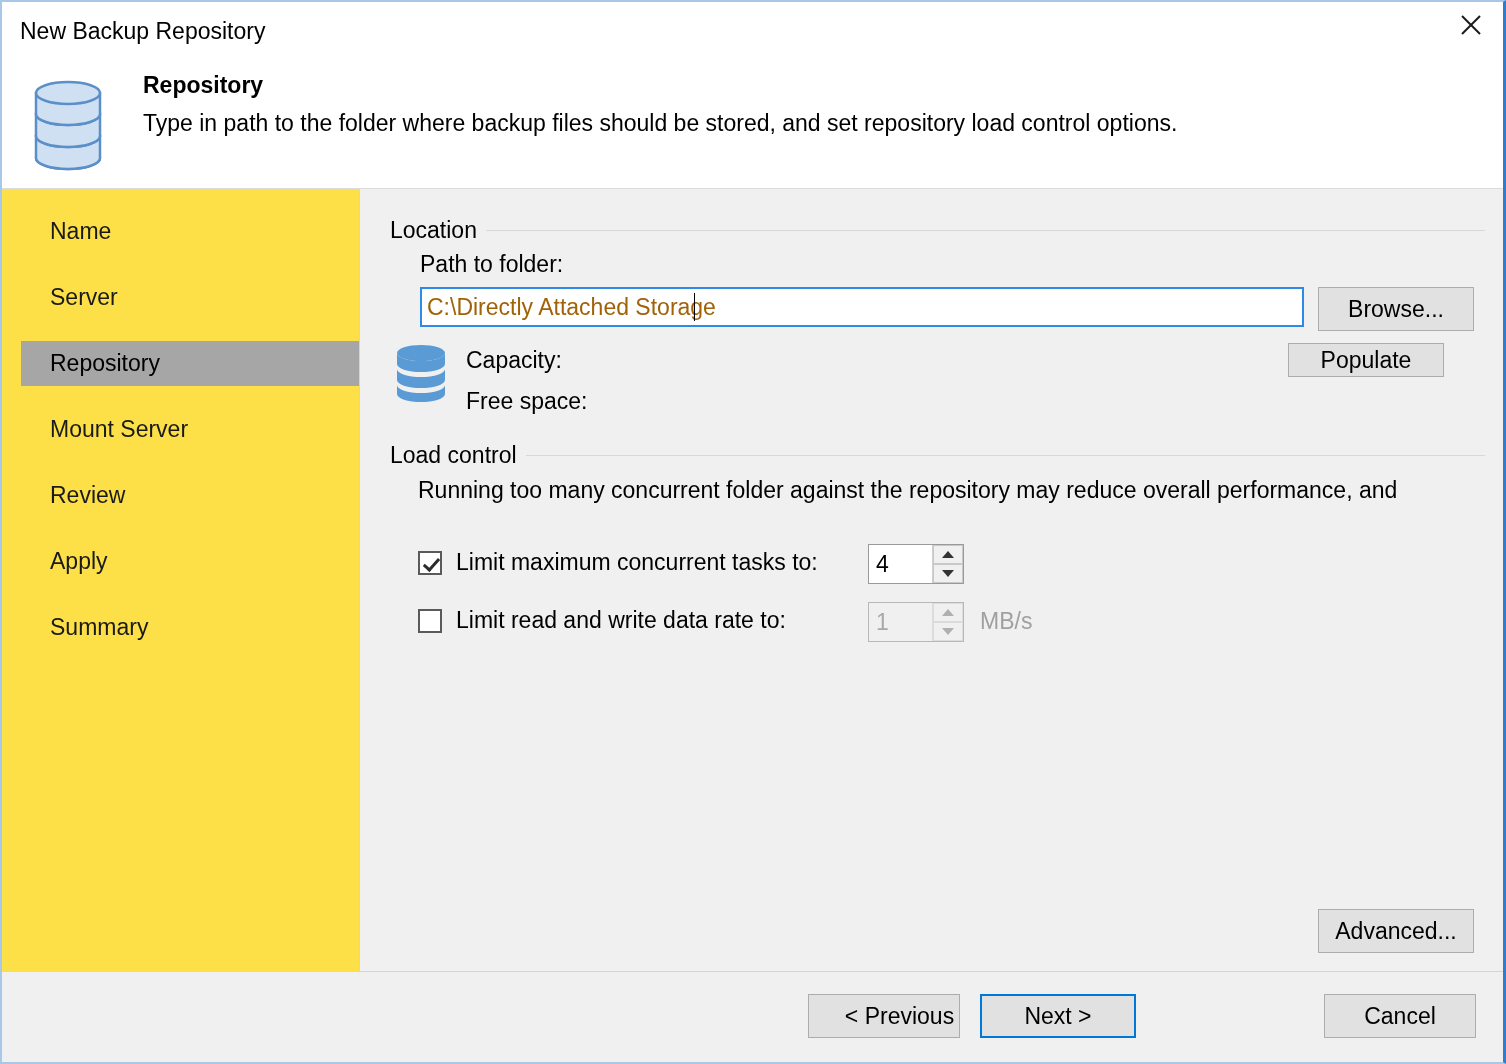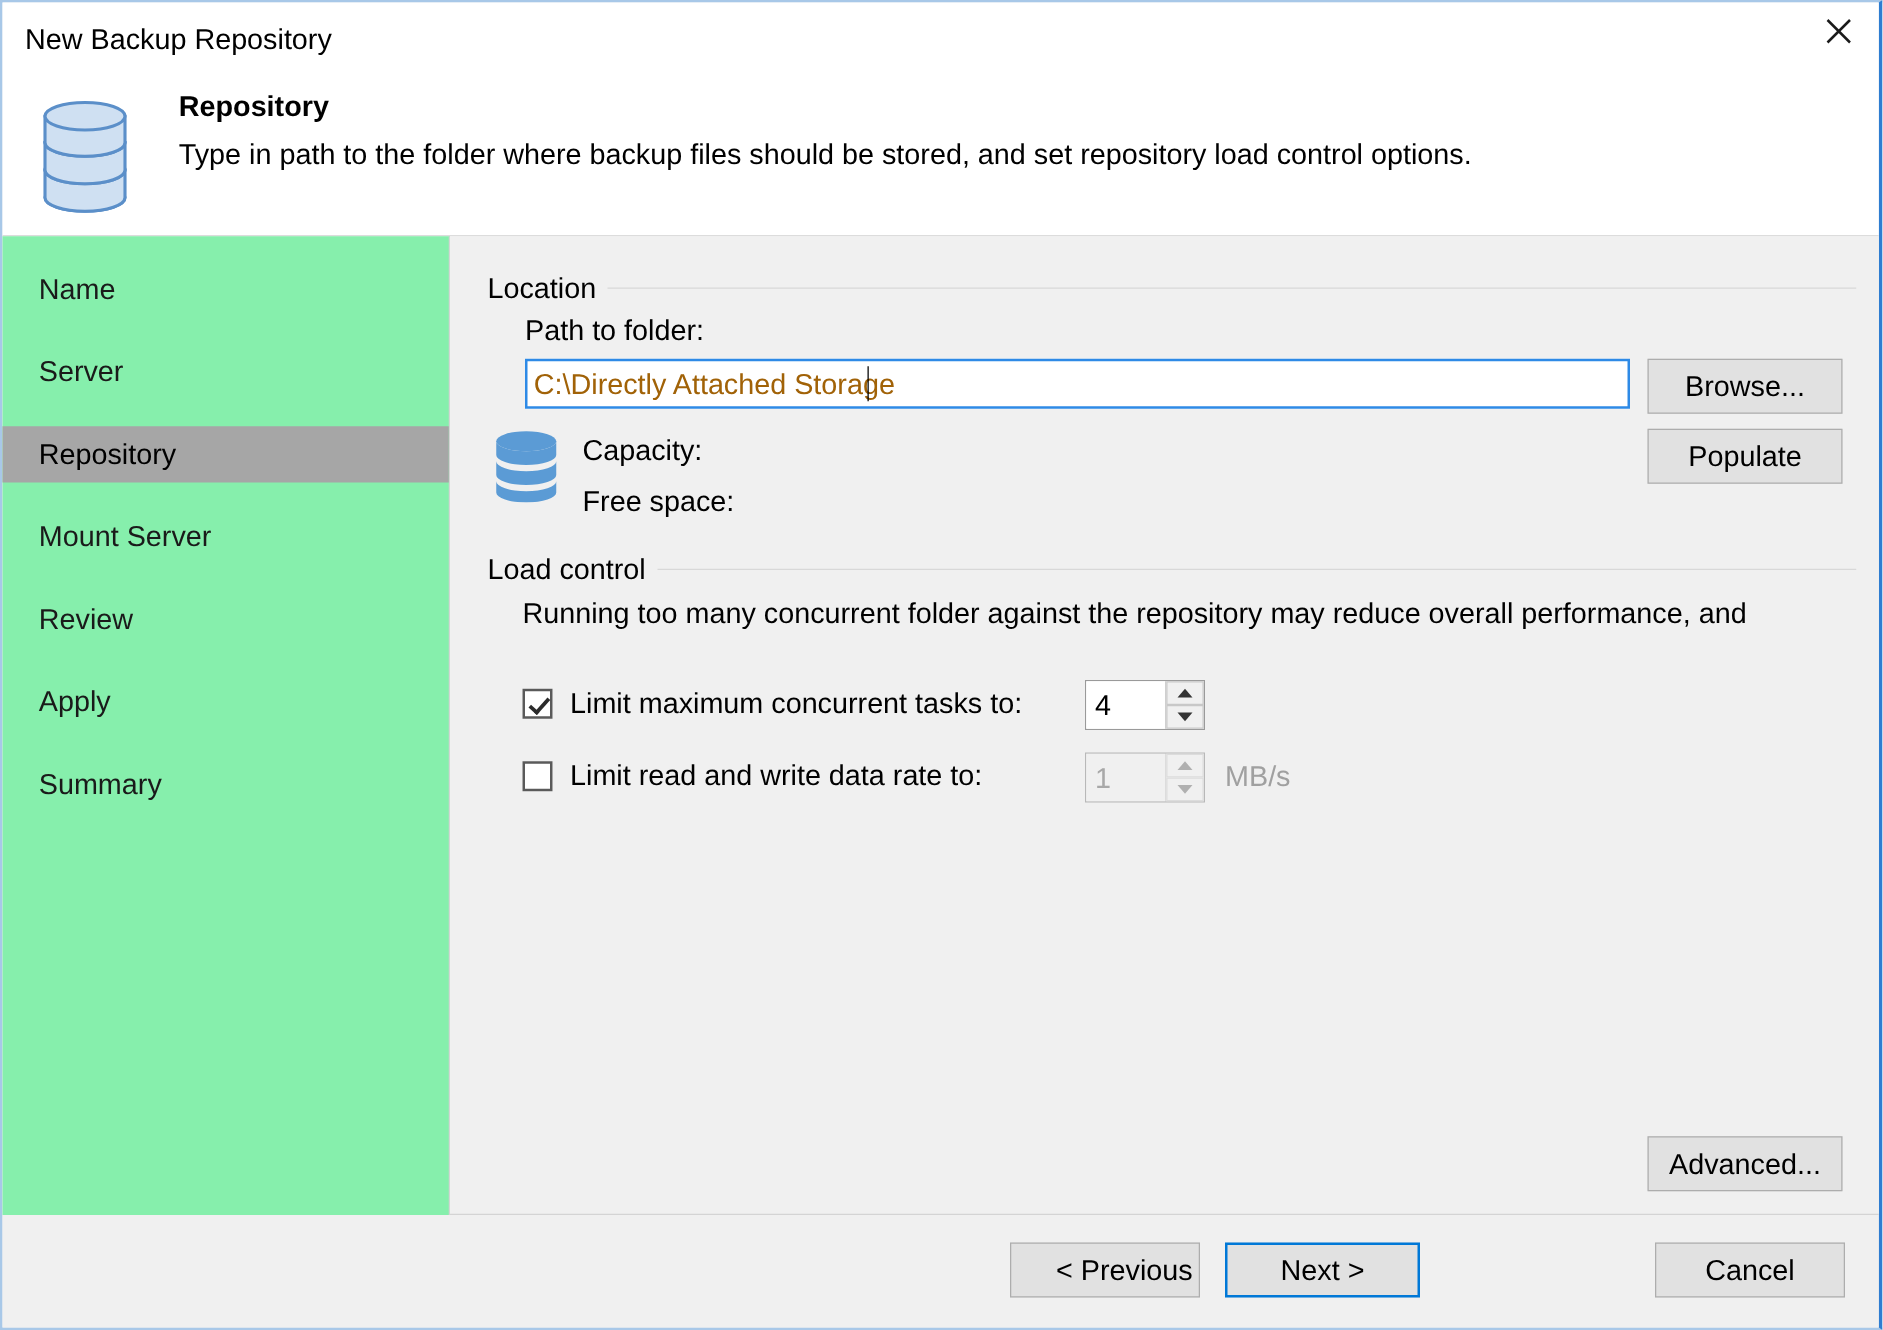--- a/index.html
+++ b/index.html
@@ -94,24 +94,25 @@
     flex: 1 1 auto;
     display: flex;
     background: #f0f0f0;
     min-height: 0;
   }
 
   .sidebar {
     position: relative;
     width: 358px;
     flex: 0 0 358px;
-    background: #86efac;
+    background: #fde047;
     border-right: 1px solid #d4d4d4;
     padding-top: 20px;
     box-sizing: border-box;
+    padding-left: 19px;
   }
   .side-item {
     height: 45px;
     display: flex;
     align-items: center;
     padding-left: 29px;
     box-sizing: border-box;
     font-size: 23px;
     color: #1a1a1a;
     margin-bottom: 21px;
@@ -387,21 +388,21 @@
         <span class="gh-line"></span>
       </div>
 
       <div class="label" style="left:60px; top:62px;">Path to folder:</div>
 
       <input class="path-input" type="text" value="C:\Directly Attached Storage" style="">
       <div class="caret"></div>
 
       <div class="btn" style="left:958px; top:98px; width:156px; height:44px;">Browse...</div>
 
-      <div class="btn" style="left:958px; top:154px; width:156px; height:44px;">Populate</div>
+      <div class="btn" style="left:928px; top:154px; width:156px; height:34px;">Populate</div>
 
       <div class="disk-small">
         <svg width="52" height="58" viewBox="0 0 52 58" aria-hidden="true">
           <g fill="#5b9bd5">
             <ellipse cx="26" cy="9" rx="24" ry="8"></ellipse>
             <path d="M2 9 L2 20 A24 8 0 0 0 50 20 L50 9 A24 8 0 0 1 2 9 Z"></path>
             <path d="M2 25 L2 36 A24 8 0 0 0 50 36 L50 25 A24 8 0 0 1 2 25 Z"></path>
             <path d="M2 41 L2 50 A24 8 0 0 0 50 50 L50 41 A24 8 0 0 1 2 41 Z"></path>
           </g>
         </svg>

